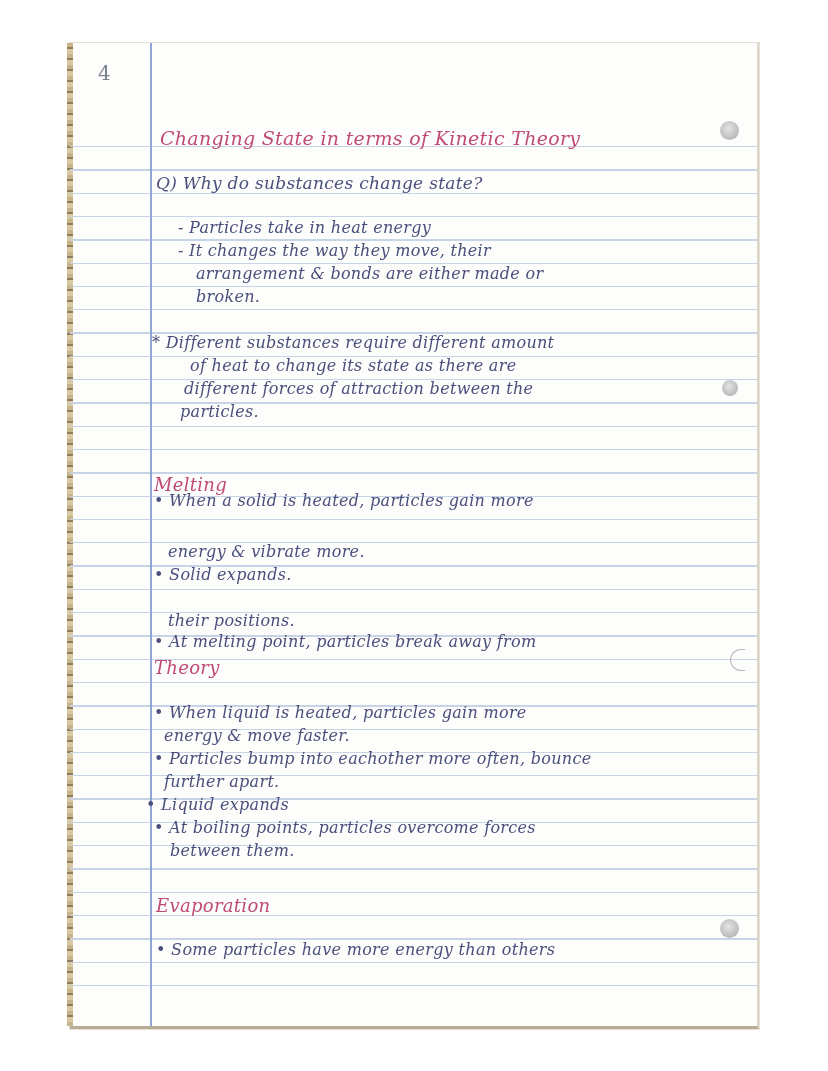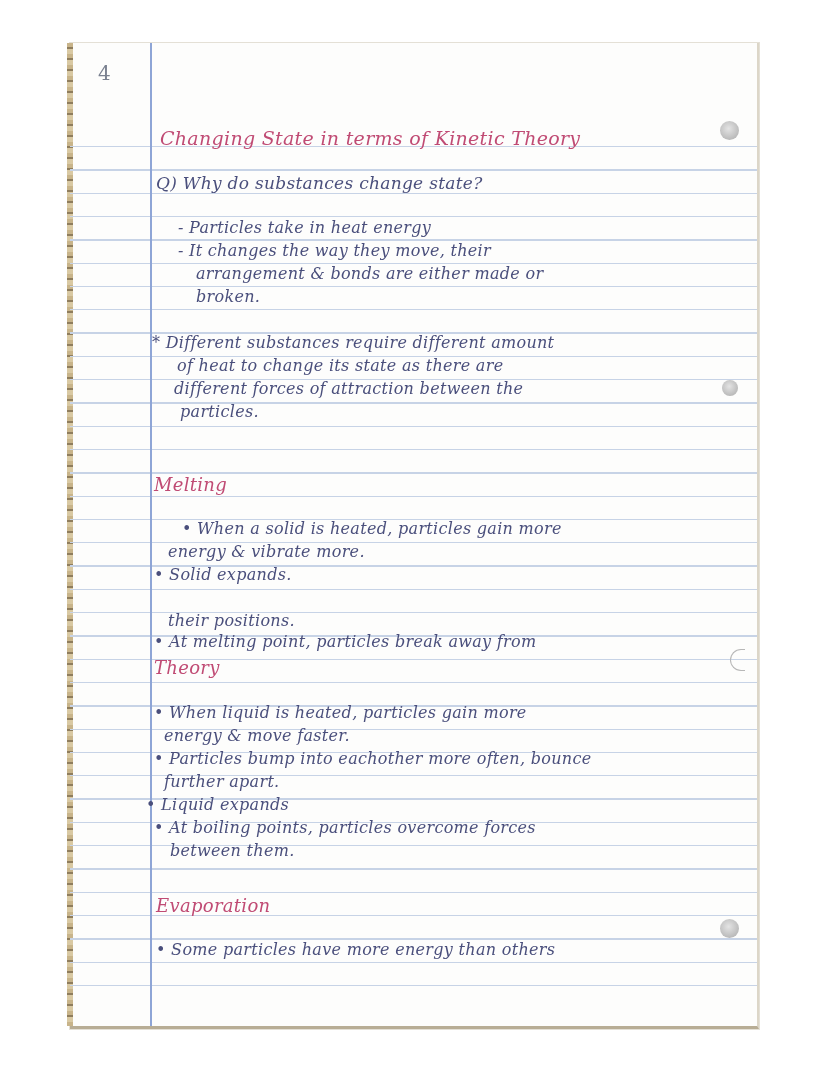--- a/index.html
+++ b/index.html
@@ -65,26 +65,26 @@
   <div class="hand pink title" style="left:90px; top:84px;">Changing State in terms of Kinetic Theory</div>
 
   <div class="hand" style="left:86px; top:130px; font-size:17px;">Q) Why do substances change state?</div>
 
   <div class="hand" style="left:108px; top:175px;font-style:italic;">- Particles take in heat energy</div>
   <div class="hand" style="left:108px; top:198px;">- It changes the way they move, their</div>
   <div class="hand" style="left:126px; top:221px;">arrangement &amp; bonds are either made or</div>
   <div class="hand" style="left:126px; top:244px;">broken.</div>
 
   <div class="hand" style="left:82px; top:290px;">* Different substances require different amount</div>
-  <div class="hand" style="left:107px; top:313px;">of heat to change its state as there are</div>
-  <div class="hand" style="left:104px; top:336px;">different forces of attraction between the</div>
+  <div class="hand" style="left:120px; top:313px;">of heat to change its state as there are</div>
+  <div class="hand" style="left:114px; top:336px;">different forces of attraction between the</div>
   <div class="hand" style="left:110px; top:359px;">particles.</div>
 
   <div class="hand pink heading" style="left:84px; top:431px;">Melting</div>
-  <div class="hand" style="left:84px; top:476px;margin-left:28px;">• When a solid is heated, particles gain more</div>
+  <div class="hand" style="left:84px; top:448px;">• When a solid is heated, particles gain more</div>
   <div class="hand" style="left:98px; top:499px;">energy &amp; vibrate more.</div>
   <div class="hand" style="left:84px; top:522px;">• Solid expands.</div>
   <div class="hand" style="left:84px; top:545px;margin-top:44px;">• At melting point, particles break away from</div>
   <div class="hand" style="left:98px; top:568px;">their positions.</div>
 
   <div class="hand pink heading" style="left:84px; top:614px;">Theory</div>
   <div class="hand" style="left:84px; top:660px;">• When liquid is heated, particles gain more</div>
   <div class="hand" style="left:94px; top:683px;">energy &amp; move faster.</div>
   <div class="hand" style="left:84px; top:706px;">• Particles bump into eachother more often, bounce</div>
   <div class="hand" style="left:94px; top:729px;">further apart.</div>

